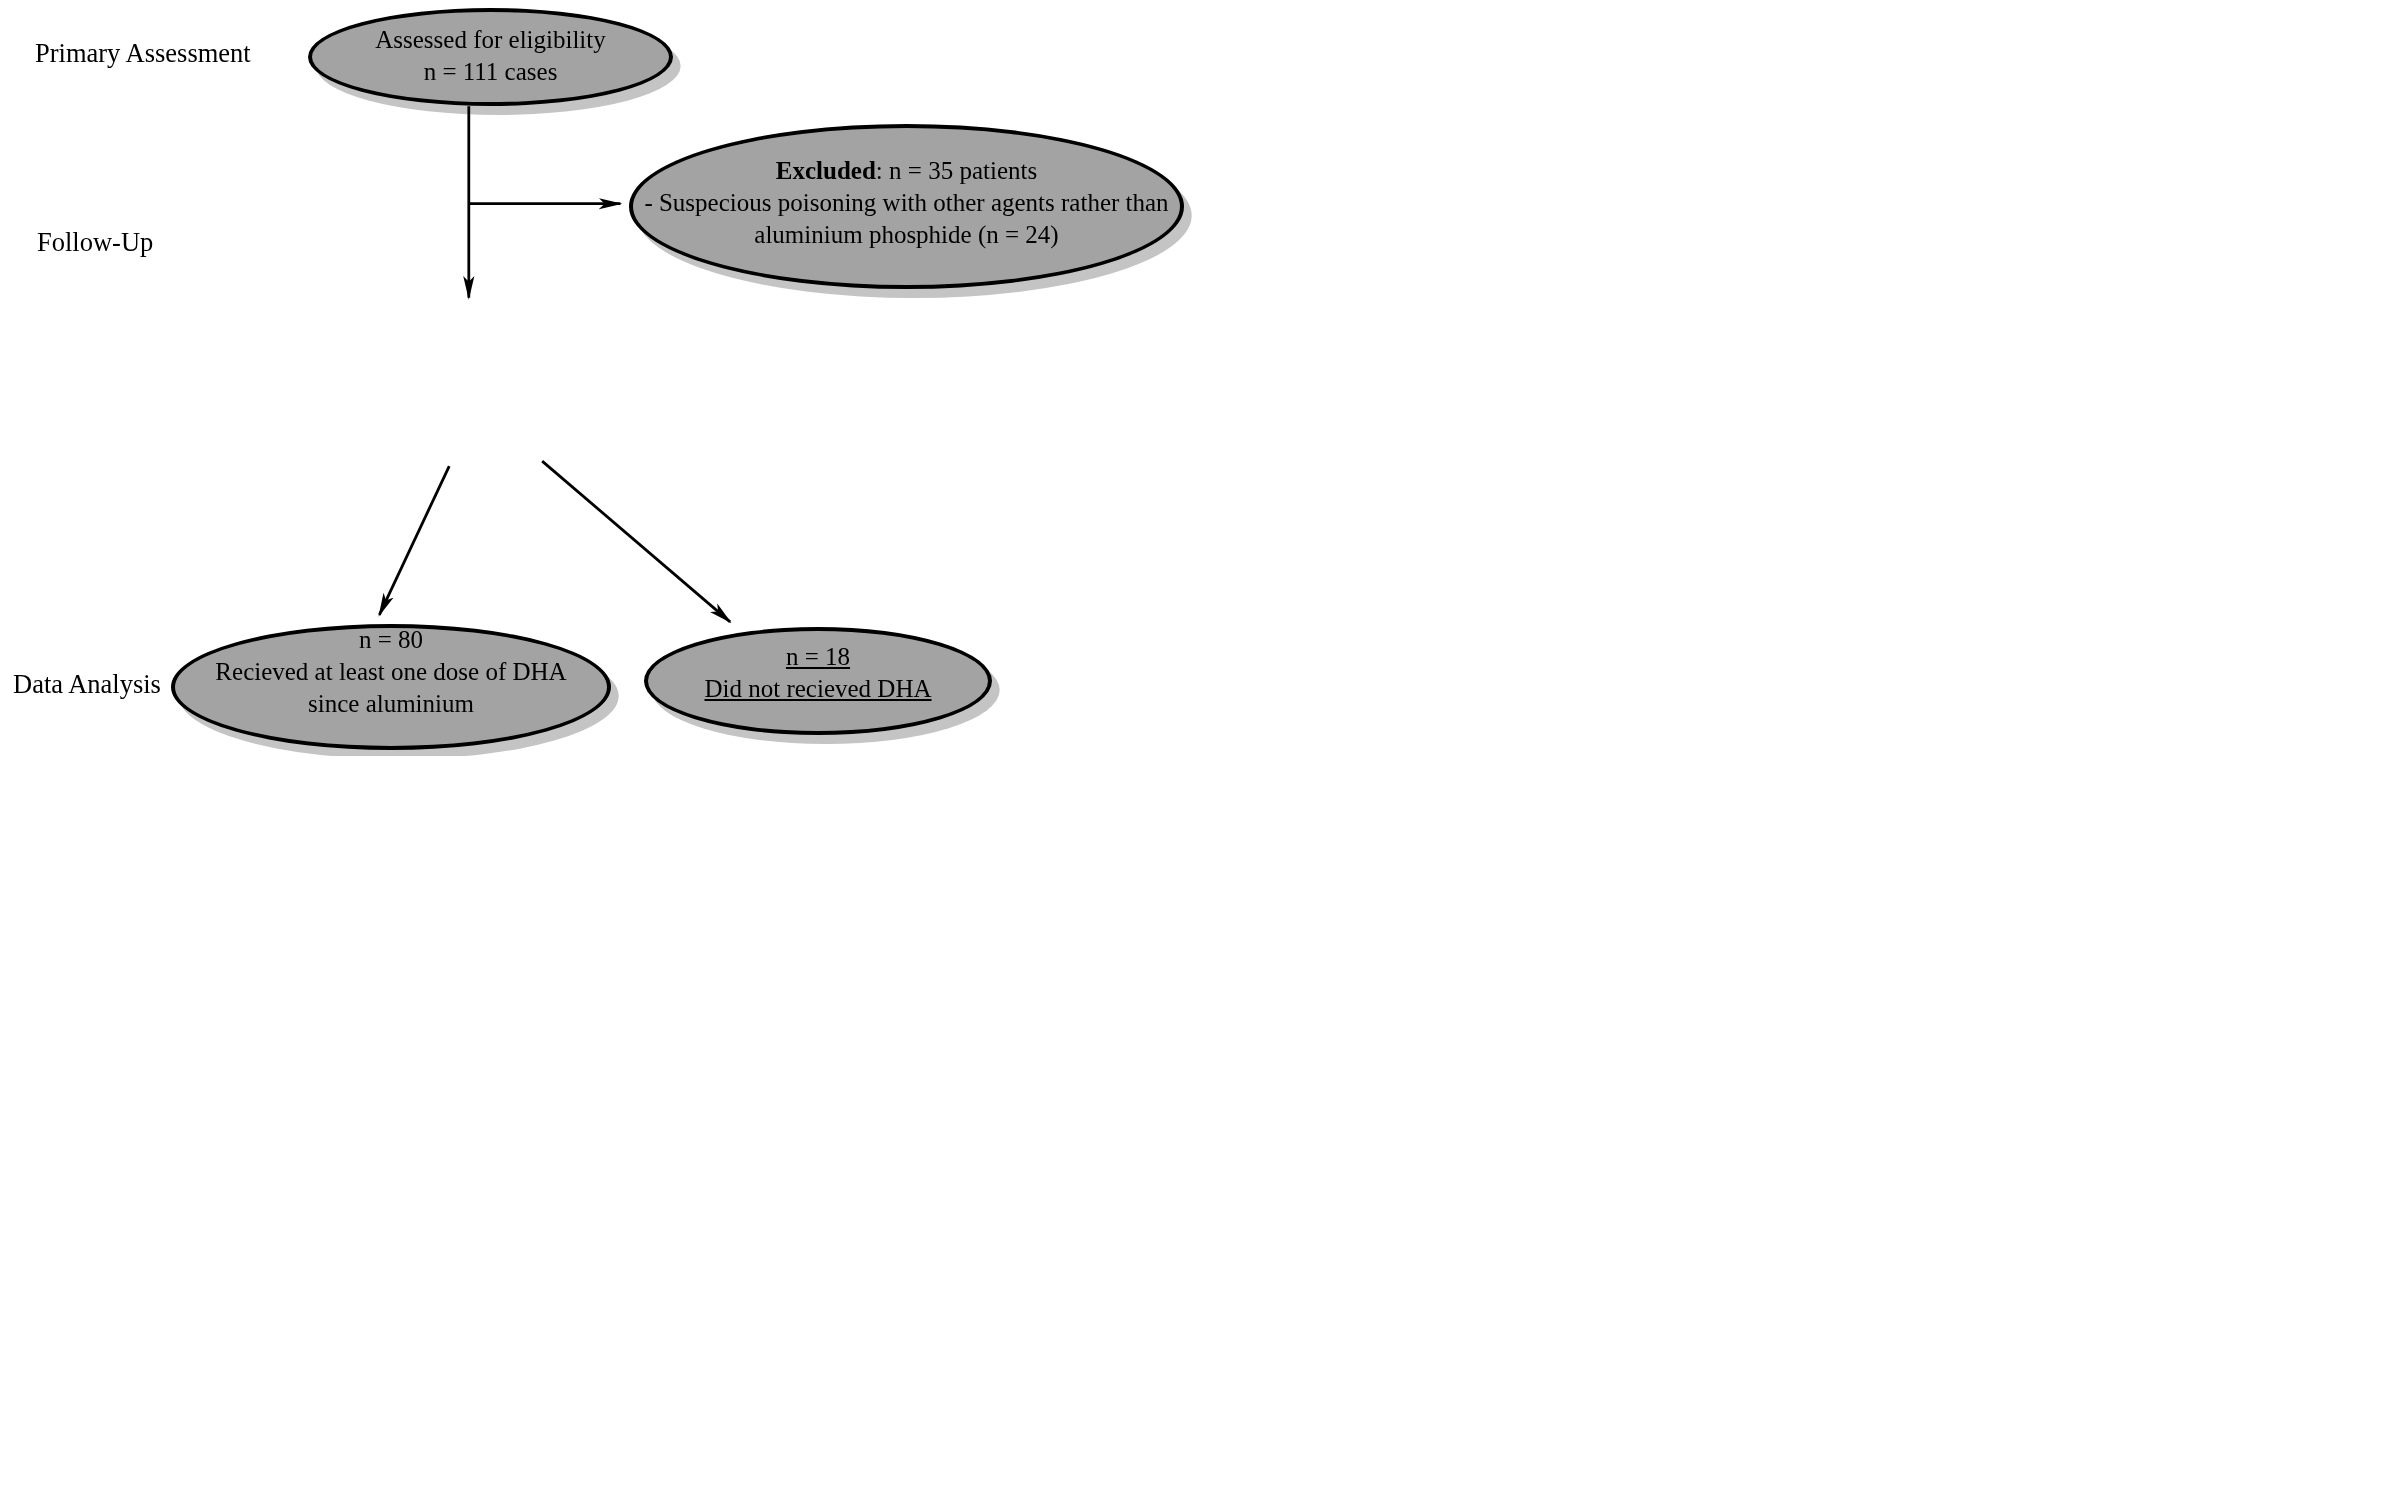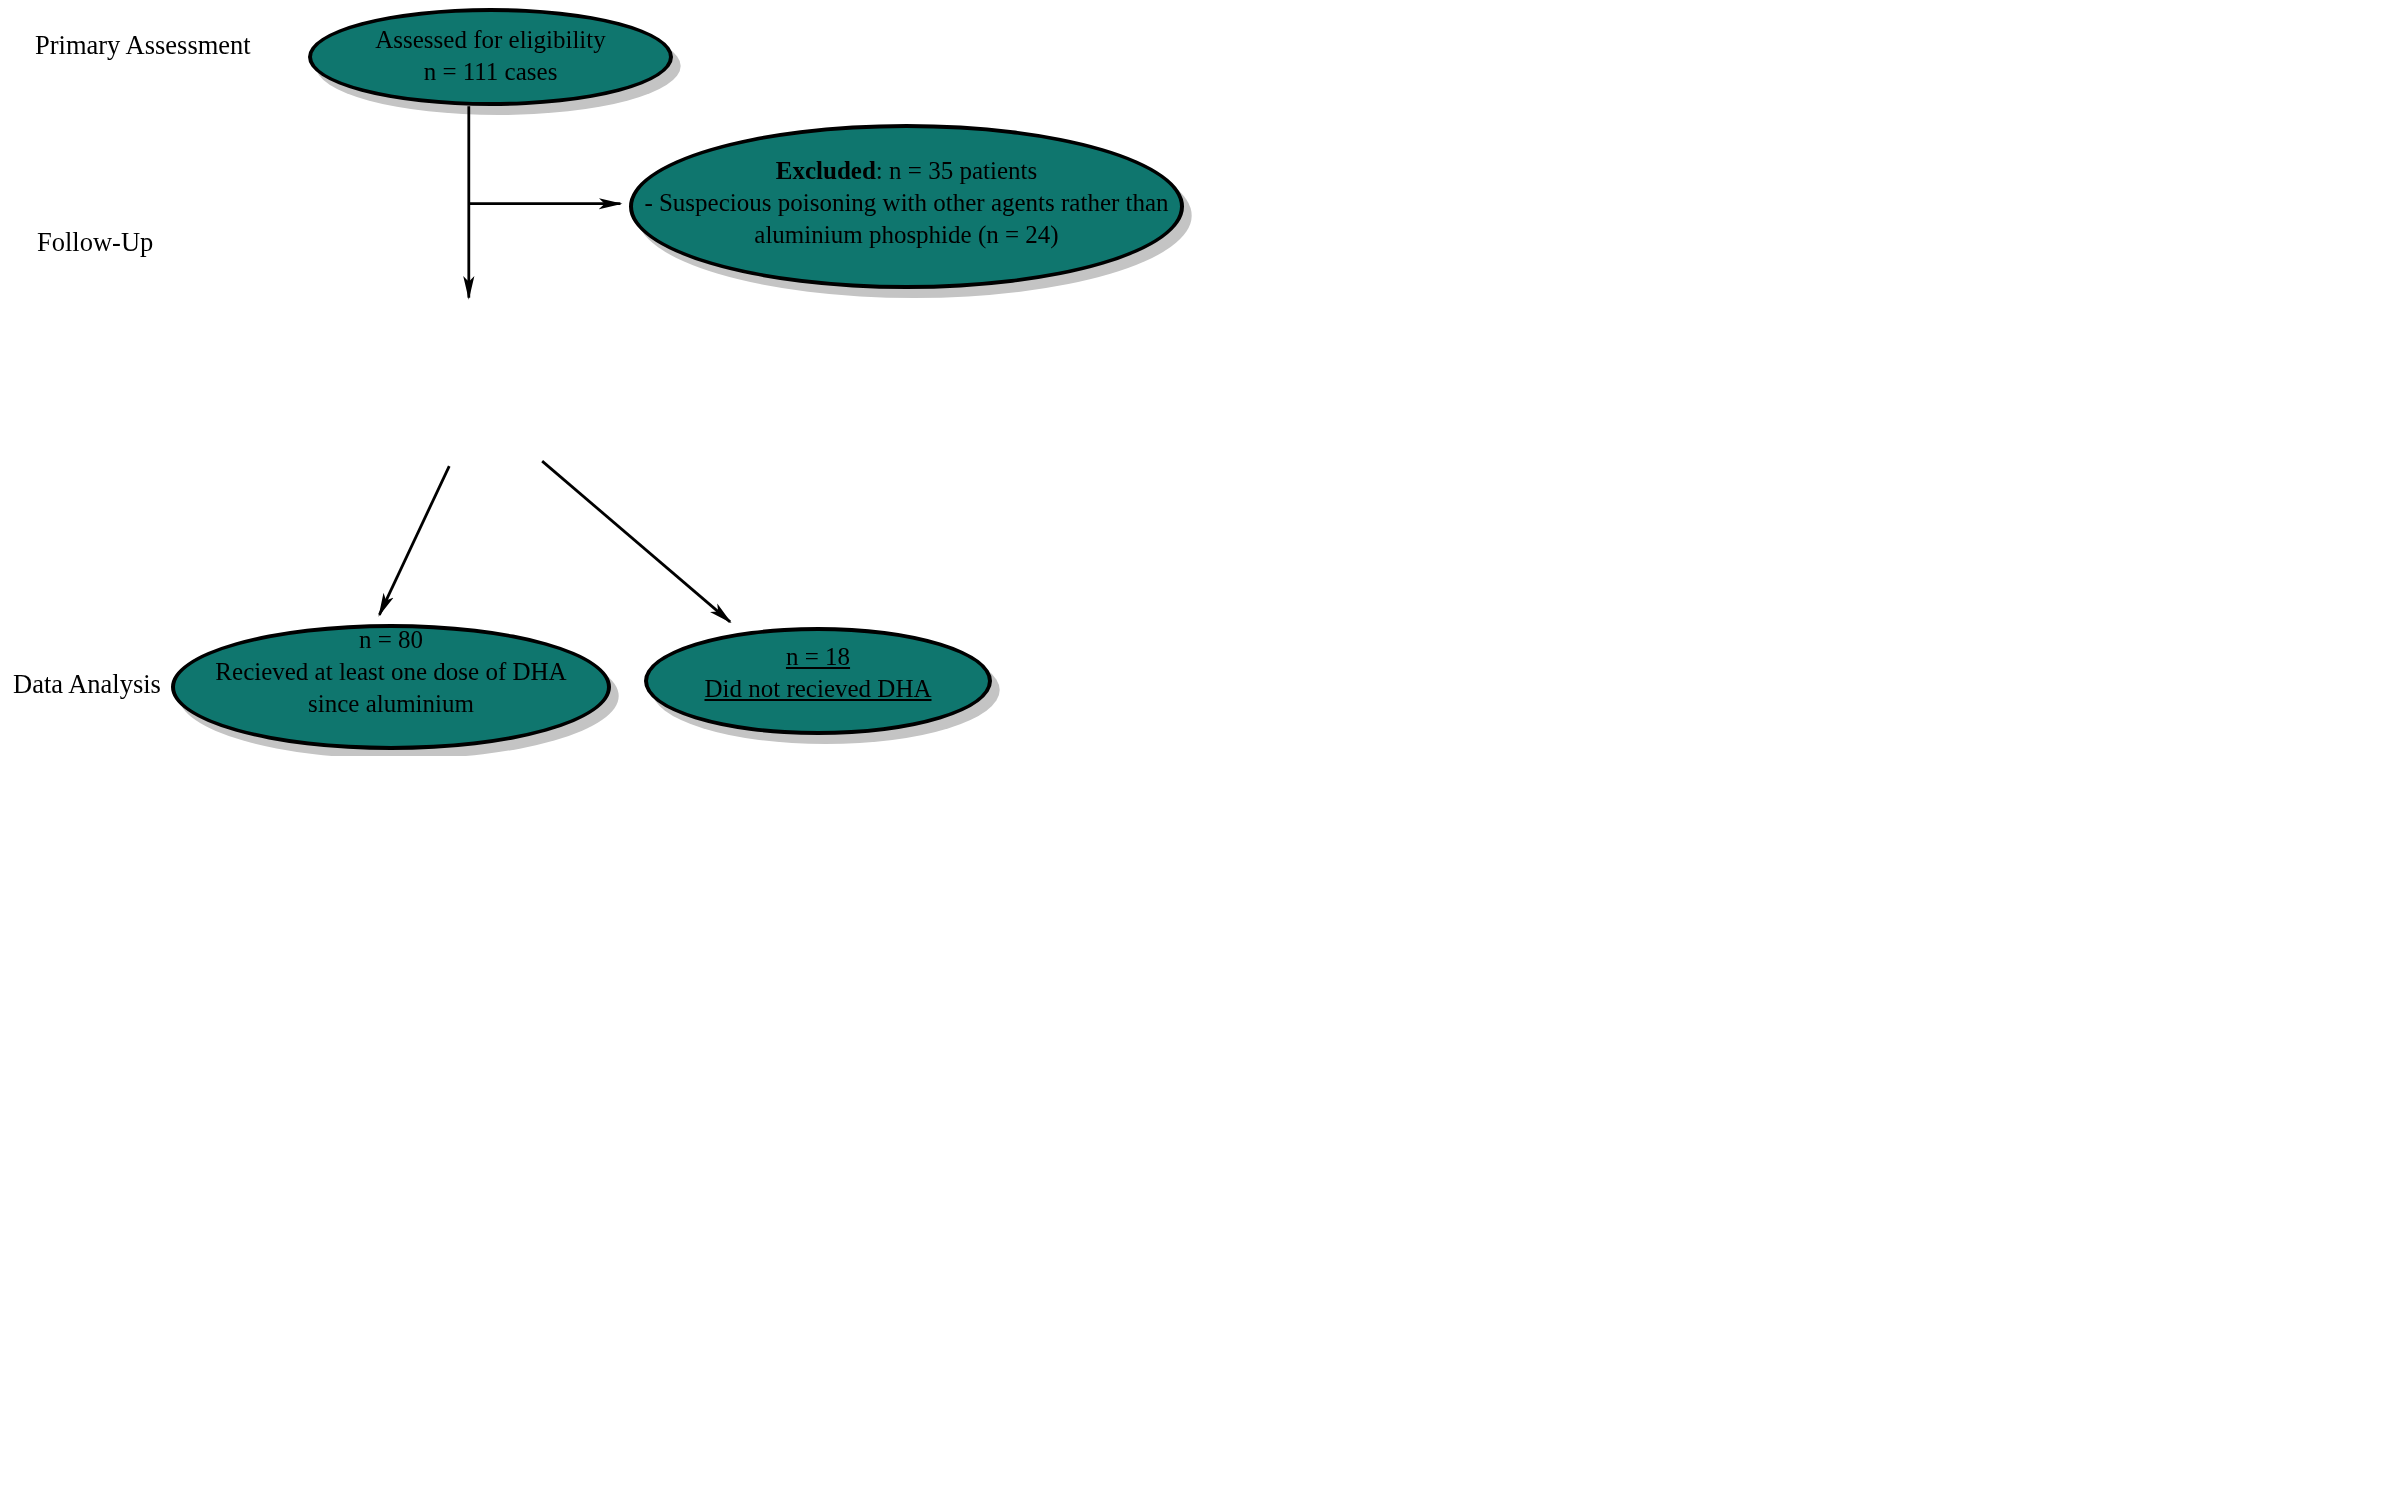--- a/index.html
+++ b/index.html
@@ -19,21 +19,21 @@
   .stage-label {
     position: absolute;
     font-size: 26.5px;
     line-height: 31px;
     white-space: nowrap;
     color: #000;
   }
   .node {
     position: absolute;
     box-sizing: border-box;
-    background: #0f766e;
+    background: #a3a3a3;
     border: 4.2px solid #000000;
     border-radius: 50%;
     box-shadow: 7.7px 9px 0 0 #c4c4c4;
     display: flex;
     flex-direction: column;
     align-items: center;
     justify-content: center;
     text-align: center;
   }
   .node .line {
@@ -57,21 +57,21 @@
   svg.arrows line {
     stroke: #000000;
     stroke-width: 4px;
   }
 </style>
 </head>
 <body>
 
 <div class="canvas">
 
-  <div class="stage-label" style="left:35px; top:30px;">Primary Assessment</div>
+  <div class="stage-label" style="left:35px; top:38px;">Primary Assessment</div>
   <div class="stage-label" style="left:37px; top:227px;">Follow-Up</div>
   <div class="stage-label" style="left:13px; top:669px;">Data Analysis</div>
 
   <div class="node" id="node-assessed">
     <div class="line">Assessed for eligibility</div>
     <div class="line">n = 111 cases</div>
   </div>
 
   <div class="node" id="node-excluded">
     <div class="line"><span class="bold">Excluded</span><span>: n = 35 patients</span></div>

